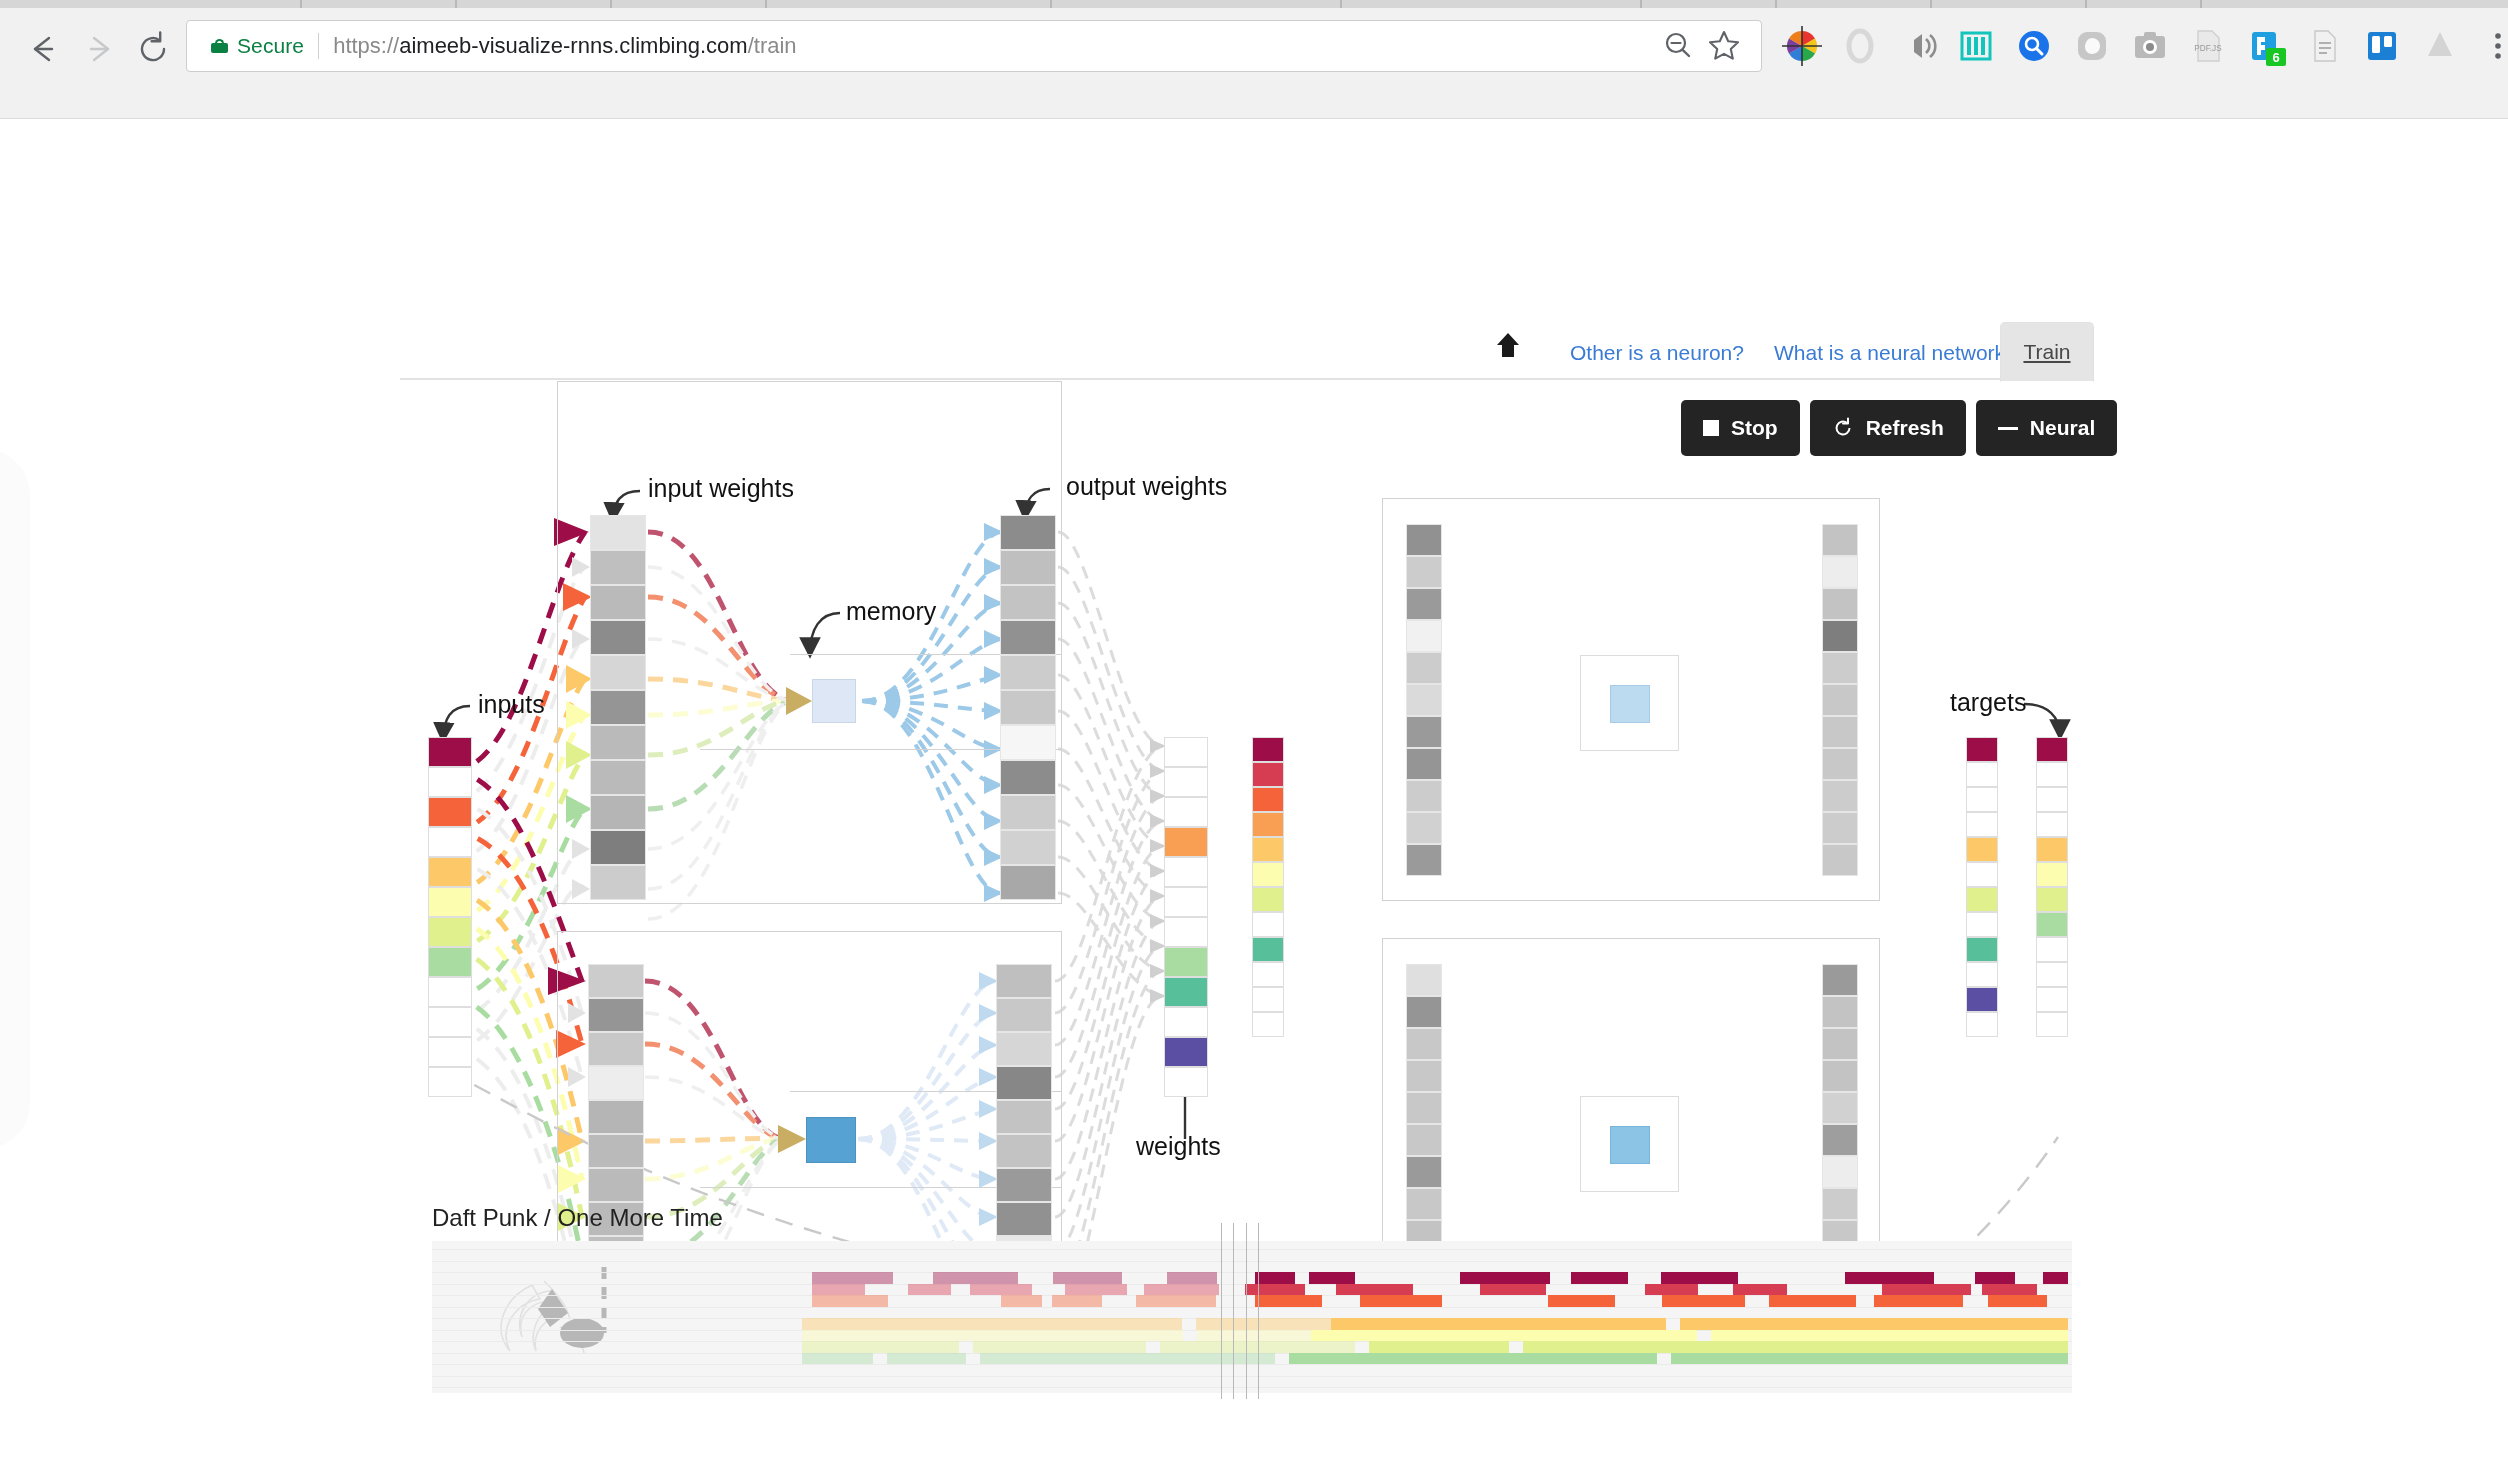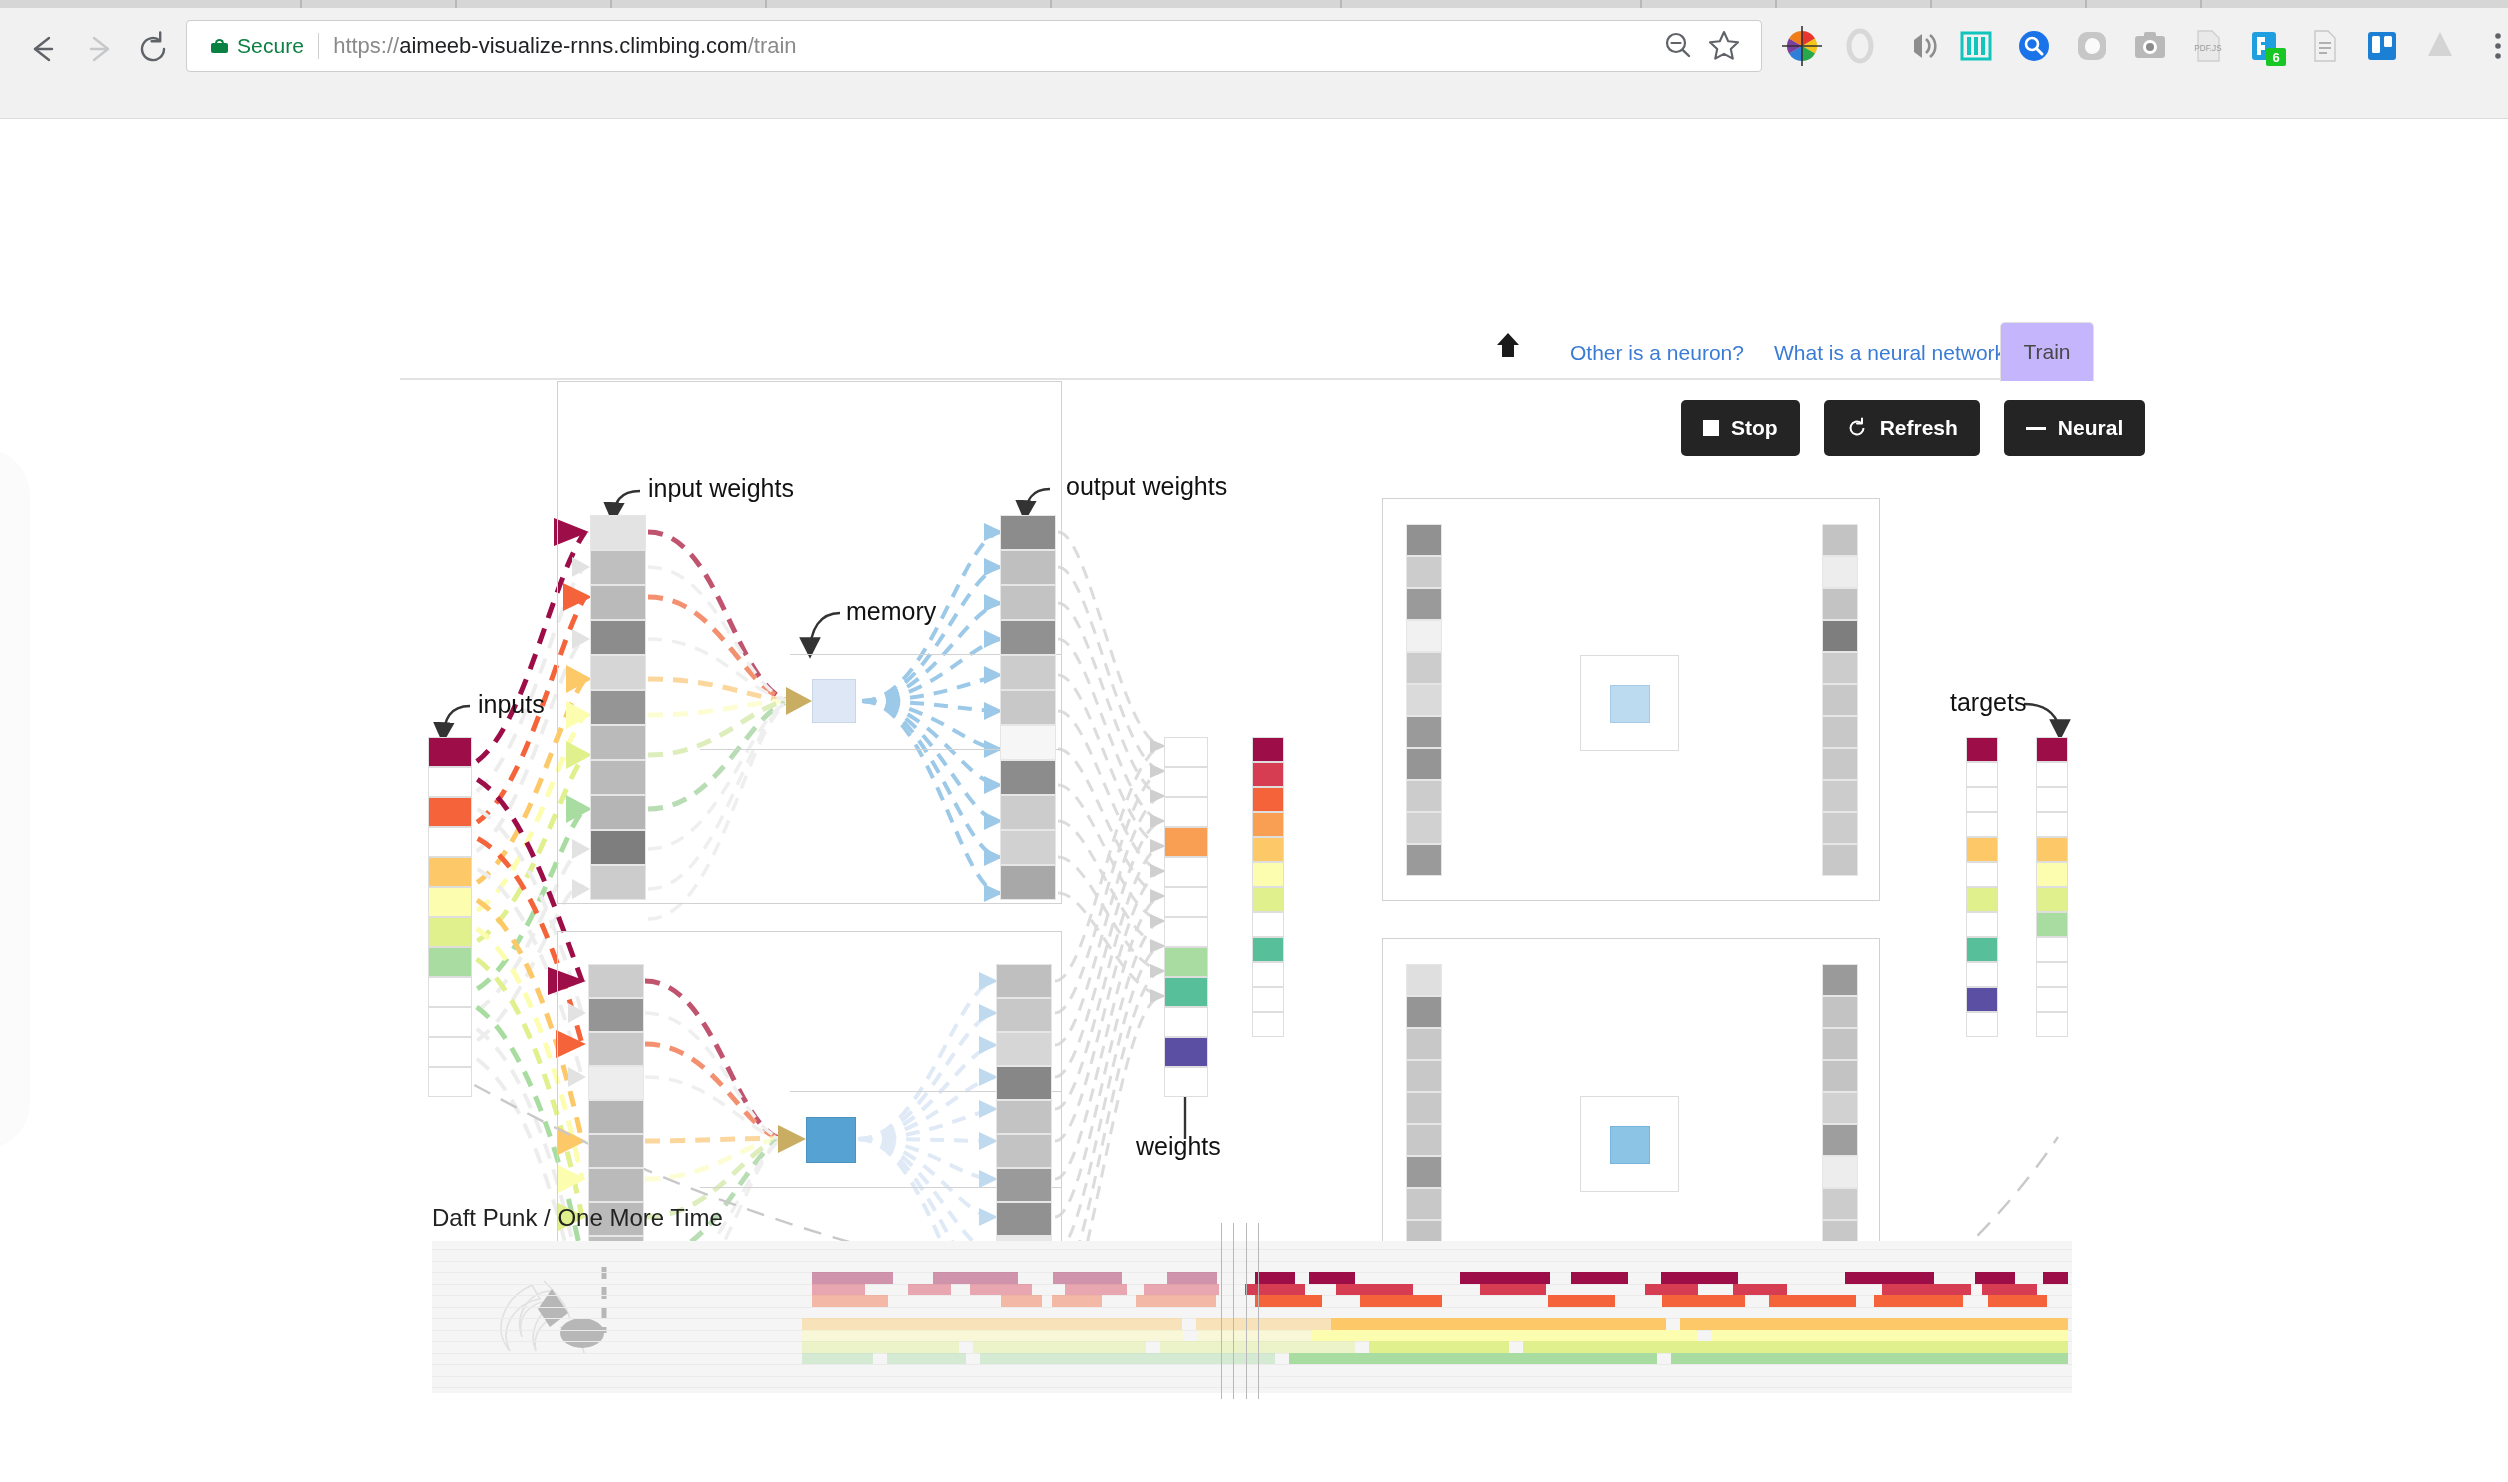--- a/index.html
+++ b/index.html
@@ -55,25 +55,25 @@
   }
   .title{
     position:absolute;left:432px;top:162px;font-size:57px;color:#2b2b2b;
     font-weight:400;letter-spacing:.2px;white-space:nowrap;
   }
   .navline{position:absolute;left:400px;top:259px;width:1692px;height:2px;background:#e2e2e2;}
   .home-ico{position:absolute;left:1495px;top:215px;width:26px;height:26px;cursor:pointer;}
   .navlink{position:absolute;top:222px;font-size:21px;color:#3a7bd5;cursor:pointer;white-space:nowrap;}
   .navtab{
     position:absolute;left:2000px;top:203px;width:92px;height:58px;
-    border:1px solid #e2e2e2;border-bottom-color:#fff;border-radius:5px 5px 0 0;background:#c4b5fd;
-    display:flex;align-items:center;justify-content:center;font-size:21px;color:#484848;cursor:pointer;
+    border:1px solid #e2e2e2;border-bottom-color:#fff;border-radius:5px 5px 0 0;background:#e5e5e5;
+    display:flex;align-items:center;justify-content:center;font-size:21px;color:#484848;cursor:pointer;text-decoration:underline;
   }
 
-  .btnrow{position:absolute;left:1681px;top:281px;display:flex;gap:24px;}
+  .btnrow{position:absolute;left:1681px;top:281px;display:flex;gap:10px;}
   .dkbtn{
     height:56px;background:#242424;border-radius:5px;color:#fff;font-size:21px;font-weight:bold;
     display:flex;align-items:center;gap:12px;padding:0 22px;cursor:pointer;white-space:nowrap;
   }
   .sq-ico{width:16px;height:16px;background:#fff;}
 
   
   .anno{position:absolute;font-size:25px;color:#111;white-space:nowrap;}
 
   

